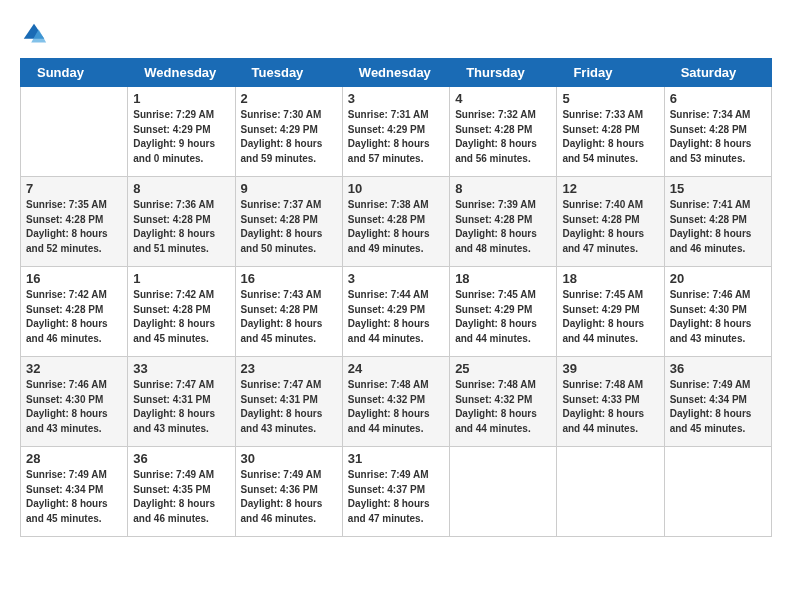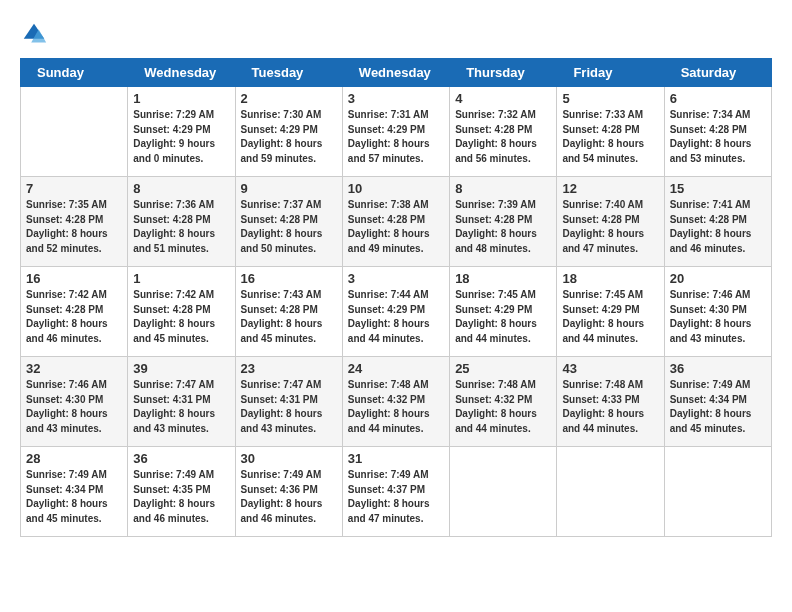--- a/index.html
+++ b/index.html
@@ -207,37 +207,37 @@
           <div class="day-num">20</div>
           <div class="day-info">Sunrise: 7:46 AM<br>Sunset: 4:30 PM<br>Daylight: 8 hours and 43 minutes.</div>
         </td>
       </tr>
       <tr>
         <td>
           <div class="day-num">32</div>
           <div class="day-info">Sunrise: 7:46 AM<br>Sunset: 4:30 PM<br>Daylight: 8 hours and 43 minutes.</div>
         </td>
         <td>
-          <div class="day-num">39</div>
+          <div class="day-num">33</div>
           <div class="day-info">Sunrise: 7:47 AM<br>Sunset: 4:31 PM<br>Daylight: 8 hours and 43 minutes.</div>
         </td>
         <td>
           <div class="day-num">23</div>
           <div class="day-info">Sunrise: 7:47 AM<br>Sunset: 4:31 PM<br>Daylight: 8 hours and 43 minutes.</div>
         </td>
         <td>
           <div class="day-num">24</div>
           <div class="day-info">Sunrise: 7:48 AM<br>Sunset: 4:32 PM<br>Daylight: 8 hours and 44 minutes.</div>
         </td>
         <td>
           <div class="day-num">25</div>
           <div class="day-info">Sunrise: 7:48 AM<br>Sunset: 4:32 PM<br>Daylight: 8 hours and 44 minutes.</div>
         </td>
         <td>
-          <div class="day-num">43</div>
+          <div class="day-num">39</div>
           <div class="day-info">Sunrise: 7:48 AM<br>Sunset: 4:33 PM<br>Daylight: 8 hours and 44 minutes.</div>
         </td>
         <td>
           <div class="day-num">36</div>
           <div class="day-info">Sunrise: 7:49 AM<br>Sunset: 4:34 PM<br>Daylight: 8 hours and 45 minutes.</div>
         </td>
       </tr>
       <tr>
         <td>
           <div class="day-num">28</div>

